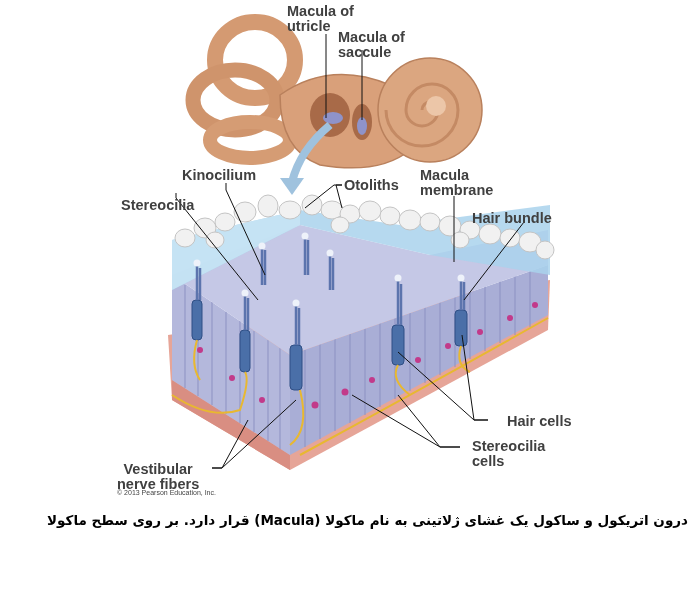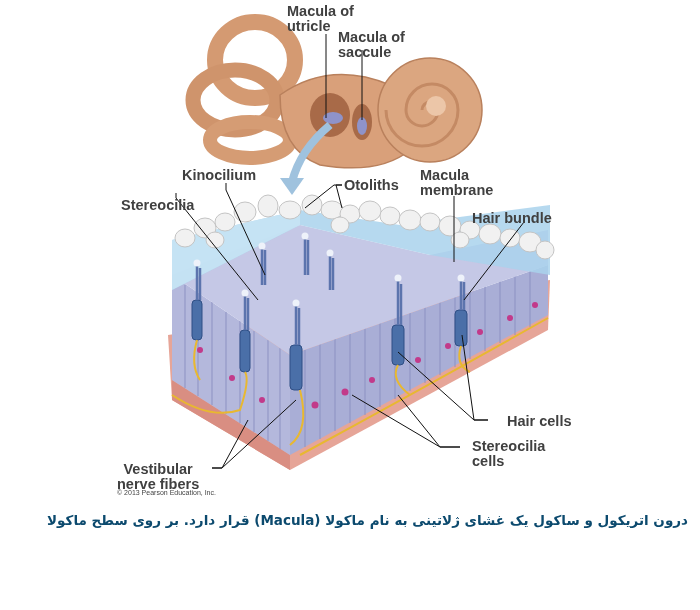--- a/index.html
+++ b/index.html
@@ -1,20 +1,20 @@
 <!DOCTYPE html>
 <html><head>
 <meta charset="utf-8">
 <style>
   html,body{margin:0;padding:0;background:#ffffff;}
   body{width:700px;height:610px;position:relative;overflow:hidden;font-family:"Liberation Sans",sans-serif;}
   .lbl{position:absolute;font-family:"Liberation Sans",sans-serif;font-weight:bold;font-size:14.5px;line-height:15px;color:#404040;white-space:nowrap;}
   .copy{position:absolute;font-size:7px;color:#444;left:117px;top:489px;font-family:"Liberation Sans",sans-serif;}
   svg{position:absolute;left:0;top:0;}
-  .caption{position:absolute;left:14px;top:510px;width:674px;direction:rtl;text-align:justify;font-family:"DejaVu Sans",sans-serif;font-weight:bold;font-size:13.5px;line-height:21px;color:#0c4a6e;}
+  .caption{position:absolute;left:14px;top:510px;width:674px;direction:rtl;text-align:justify;font-family:"DejaVu Sans",sans-serif;font-weight:bold;font-size:13.5px;line-height:21px;color:#000000;}
   .caption p{margin:0;}
 </style>
 </head>
 <body>
 
 <svg width="700" height="500" viewBox="0 0 700 500">
 
   <g>
 
     <ellipse cx="255" cy="60" rx="40" ry="38" fill="none" stroke="#d49a72" stroke-width="16"></ellipse>

